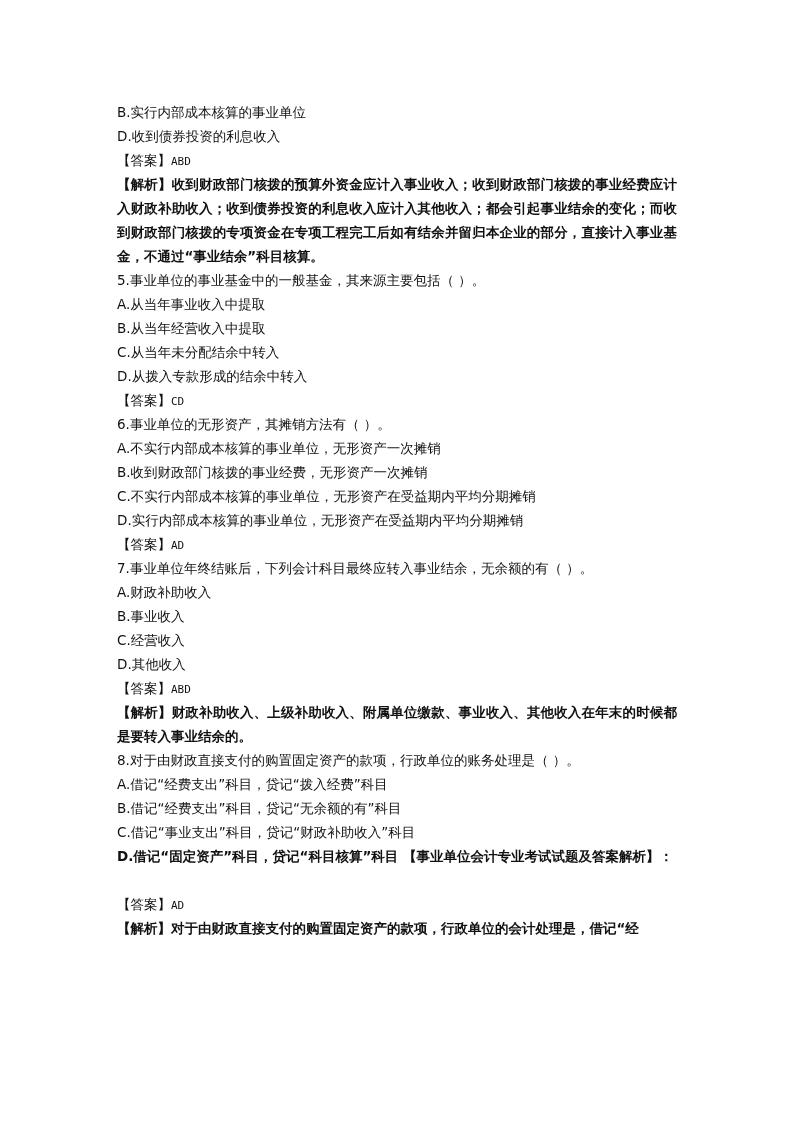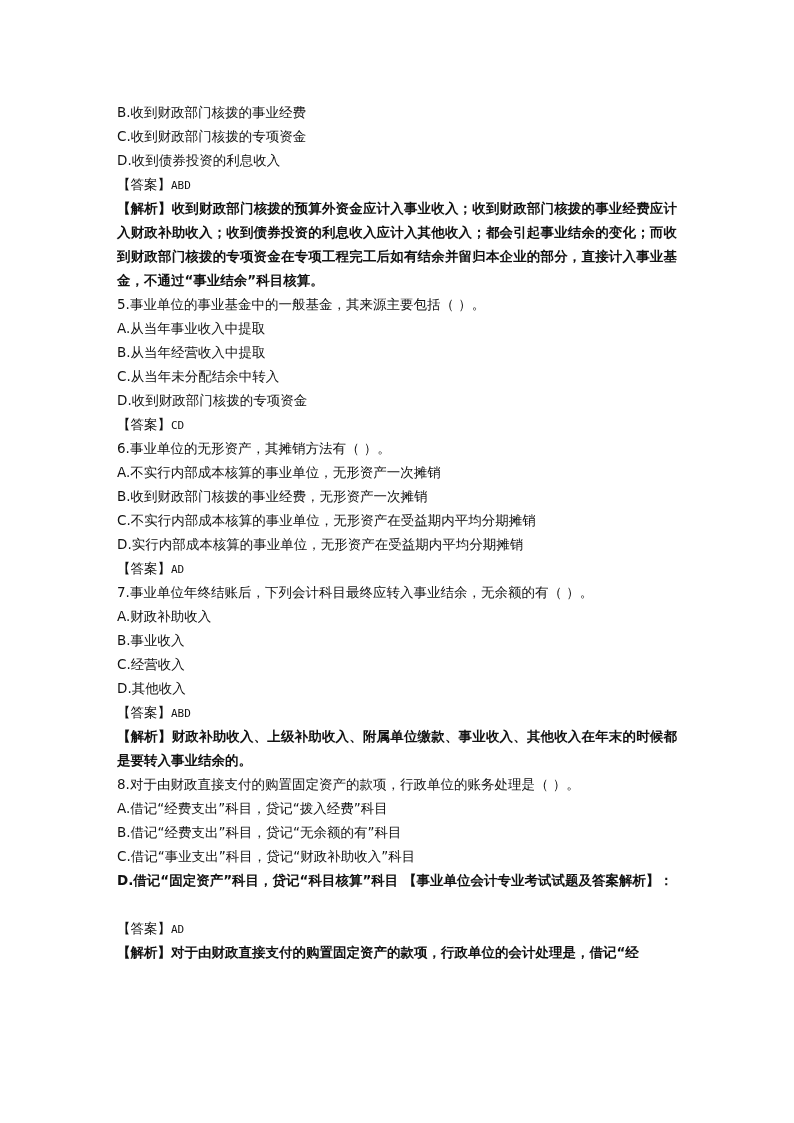--- a/index.html
+++ b/index.html
@@ -18,33 +18,32 @@
   .para { display: block; white-space: normal; text-align: justify; word-break: break-all; font-weight: bold; }
   .spacer { height: 24px; }
   .latin { font-family: "DejaVu Sans Mono", "Liberation Mono", monospace; font-size: 11px; text-align: center; }
 </style>
 </head>
 <body>
 
 <div class="page">
 
   <div>
-    <span class="line">B.收到财政部门核拨的事业经费</span>
-    <span class="line">C.收到财政部门核拨的专项资金</span>
+    <span class="line">B.实行内部成本核算的事业单位</span>
     <span class="line">D.收到债券投资的利息收入</span>
     <span class="line"><span>【答案】</span><span class="latin">ABD</span></span>
     <span class="para"><span>【解析】</span><span>收到财政部门核拨的预算外资金应计入事业收入；收到财政部门核拨的事业经费应计入财政补助收入；收到债券投资的利息收入应计入其他收入；都会引起事业结余的变化；而收到财政部门核拨的专项资金在专项工程完工后如有结余并留归本企业的部分，直接计入事业基金，不通过“事业结余”科目核算。</span></span>
   </div>
 
   <div>
     <span class="line">5.事业单位的事业基金中的一般基金，其来源主要包括（ ）。</span>
     <span class="line">A.从当年事业收入中提取</span>
     <span class="line">B.从当年经营收入中提取</span>
     <span class="line">C.从当年未分配结余中转入</span>
-    <span class="line">D.收到财政部门核拨的专项资金</span>
+    <span class="line">D.从拨入专款形成的结余中转入</span>
     <span class="line"><span>【答案】</span><span class="latin">CD</span></span>
   </div>
 
   <div>
     <span class="line">6.事业单位的无形资产，其摊销方法有（ ）。</span>
     <span class="line">A.不实行内部成本核算的事业单位，无形资产一次摊销</span>
     <span class="line">B.收到财政部门核拨的事业经费，无形资产一次摊销</span>
     <span class="line">C.不实行内部成本核算的事业单位，无形资产在受益期内平均分期摊销</span>
     <span class="line">D.实行内部成本核算的事业单位，无形资产在受益期内平均分期摊销</span>
     <span class="line"><span>【答案】</span><span class="latin">AD</span></span>

